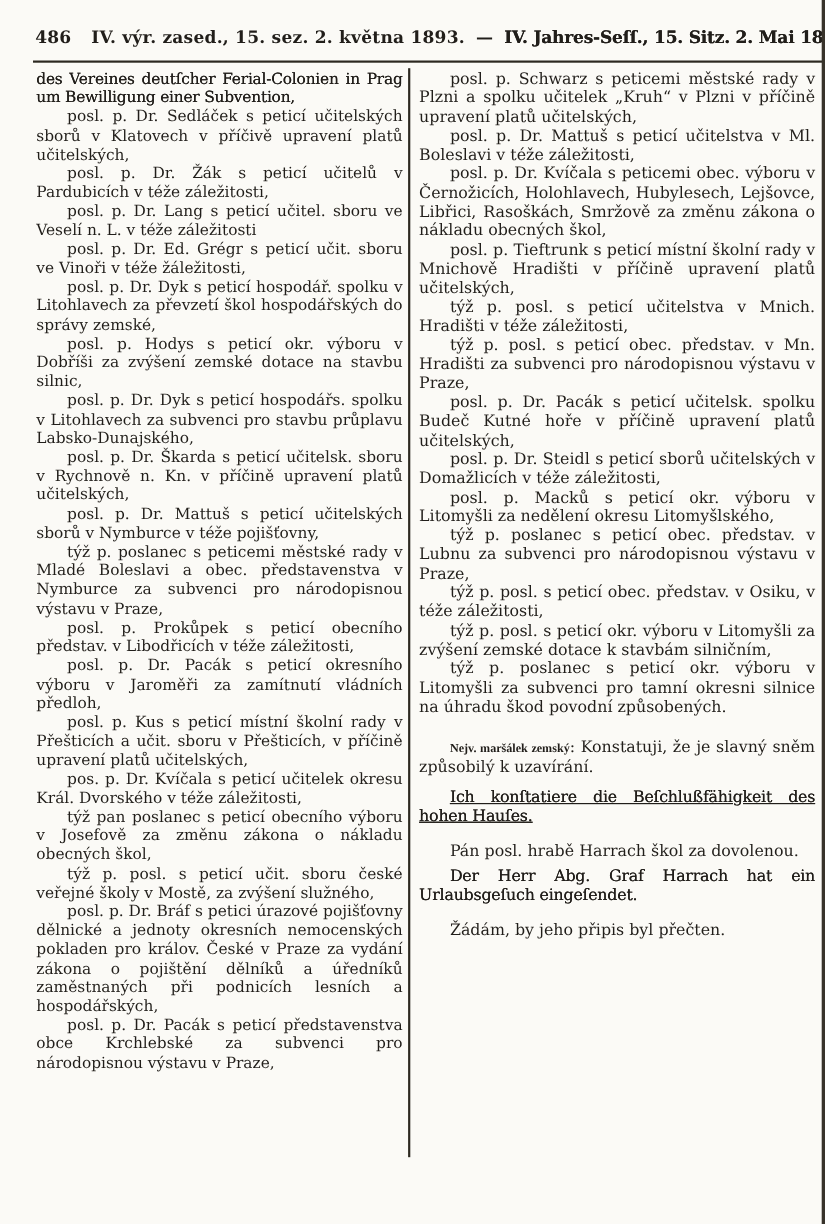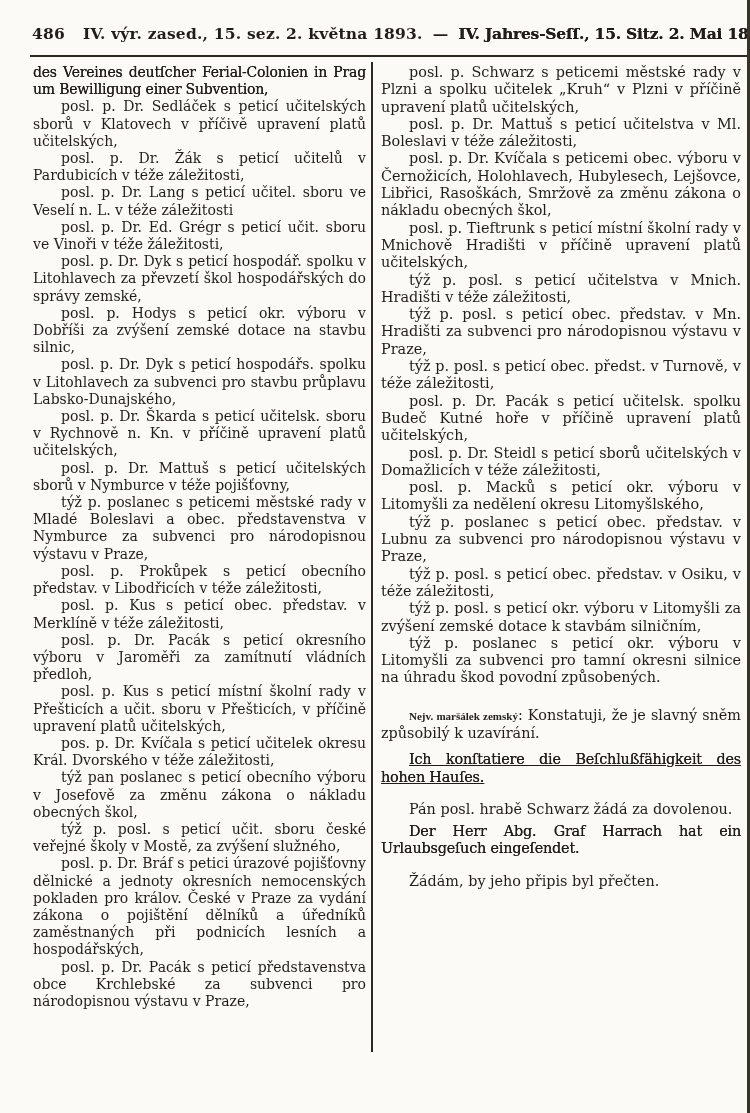--- a/index.html
+++ b/index.html
@@ -88,50 +88,48 @@
     <p>posl. p. Dr. Žák s peticí učitelů v Pardubicích v téže záležitosti,</p>
     <p>posl. p. Dr. Lang s peticí učitel. sboru ve Veselí n. L. v téže záležitosti</p>
     <p>posl. p. Dr. Ed. Grégr s peticí učit. sboru ve Vinoři v téže žáležitosti,</p>
     <p>posl. p. Dr. Dyk s peticí hospodář. spolku v Litohlavech za převzetí škol hospodářských do správy zemské,</p>
     <p>posl. p. Hodys s peticí okr. výboru v Dobříši za zvýšení zemské dotace na stavbu silnic,</p>
     <p>posl. p. Dr. Dyk s peticí hospodářs. spolku v Litohlavech za subvenci pro stavbu průplavu Labsko-Dunajského,</p>
     <p>posl. p. Dr. Škarda s peticí učitelsk. sboru v Rychnově n. Kn. v příčině upravení platů učitelských,</p>
     <p>posl. p. Dr. Mattuš s peticí učitelských sborů v Nymburce v téže pojišťovny,</p>
     <p>týž p. poslanec s peticemi městské rady v Mladé Boleslavi a obec. představenstva v Nymburce za subvenci pro národopisnou výstavu v Praze,</p>
     <p>posl. p. Prokůpek s peticí obecního představ. v Libodřicích v téže záležitosti,</p>
-    <p>posl. p. Kus s peticí obec. představ. v Merklíně v téže záležitosti,</p>
     <p>posl. p. Dr. Pacák s peticí okresního výboru v Jaroměři za zamítnutí vládních předloh,</p>
     <p>posl. p. Kus s peticí místní školní rady v Přešticích a učit. sboru v Přešticích, v příčině upravení platů učitelských,</p>
     <p>pos. p. Dr. Kvíčala s peticí učitelek okresu Král. Dvorského v téže záležitosti,</p>
     <p>týž pan poslanec s peticí obecního výboru v Josefově za změnu zákona o nákladu obecných škol,</p>
     <p>týž p. posl. s peticí učit. sboru české veřejné školy v Mostě, za zvýšení služného,</p>
     <p>posl. p. Dr. Bráf s petici úrazové pojišťovny dělnické a jednoty okresních nemocenských pokladen pro králov. České v Praze za vydání zákona o pojištění dělníků a úředníků zaměstnaných při podnicích lesních a hospodářských,</p>
     <p>posl. p. Dr. Pacák s peticí představenstva obce Krchlebské za subvenci pro národopisnou výstavu v Praze,</p>
   </div>
 
   <div class="col col-right">
     <p>posl. p. Schwarz s peticemi městské rady v Plzni a spolku učitelek „Kruh“ v Plzni v příčině upravení platů učitelských,</p>
     <p>posl. p. Dr. Mattuš s peticí učitelstva v Ml. Boleslavi v téže záležitosti,</p>
     <p>posl. p. Dr. Kvíčala s peticemi obec. výboru v Černožicích, Holohlavech, Hubylesech, Lejšovce, Libřici, Rasoškách, Smržově za změnu zákona o nákladu obecných škol,</p>
     <p>posl. p. Tieftrunk s peticí místní školní rady v Mnichově Hradišti v příčině upravení platů učitelských,</p>
     <p>týž p. posl. s peticí učitelstva v Mnich. Hradišti v téže záležitosti,</p>
     <p>týž p. posl. s peticí obec. představ. v Mn. Hradišti za subvenci pro národopisnou výstavu v Praze,</p>
-    <p>týž p. posl. s peticí obec. předst. v Turnově, v téže záležitosti,</p>
     <p>posl. p. Dr. Pacák s peticí učitelsk. spolku Budeč Kutné hoře v příčině upravení platů učitelských,</p>
     <p>posl. p. Dr. Steidl s peticí sborů učitelských v Domažlicích v téže záležitosti,</p>
     <p>posl. p. Macků s peticí okr. výboru v Litomyšli za nedělení okresu Litomyšlského,</p>
     <p>týž p. poslanec s peticí obec. představ. v Lubnu za subvenci pro národopisnou výstavu v Praze,</p>
     <p>týž p. posl. s peticí obec. představ. v Osiku, v téže záležitosti,</p>
     <p>týž p. posl. s peticí okr. výboru v Litomyšli za zvýšení zemské dotace k stavbám silničním,</p>
     <p>týž p. poslanec s peticí okr. výboru v Litomyšli za subvenci pro tamní okresni silnice na úhradu škod povodní způsobených.</p>
 
     <p class="gap-xl"><span class="speaker-name">Nejv. maršálek zemský</span><span>: Konstatuji, že je slavný sněm způsobilý k uzavírání.</span></p>
 
     <p class="gap-md fraktur">Ich konſtatiere die Beſchlußfähigkeit des hohen Hauſes.</p>
 
-    <p class="gap-lg">Pán posl. hrabě Schwarz žádá za dovolenou.</p>
+    <p class="gap-lg">Pán posl. hrabě Harrach škol za dovolenou.</p>
 
     <p class="gap-sm fraktur">Der Herr Abg. Graf Harrach hat ein Urlaubsgeſuch eingeſendet.</p>
 
     <p class="gap-lg">Žádám, by jeho připis byl přečten.</p>
   </div>
 
 </div>
 
 </body></html>

